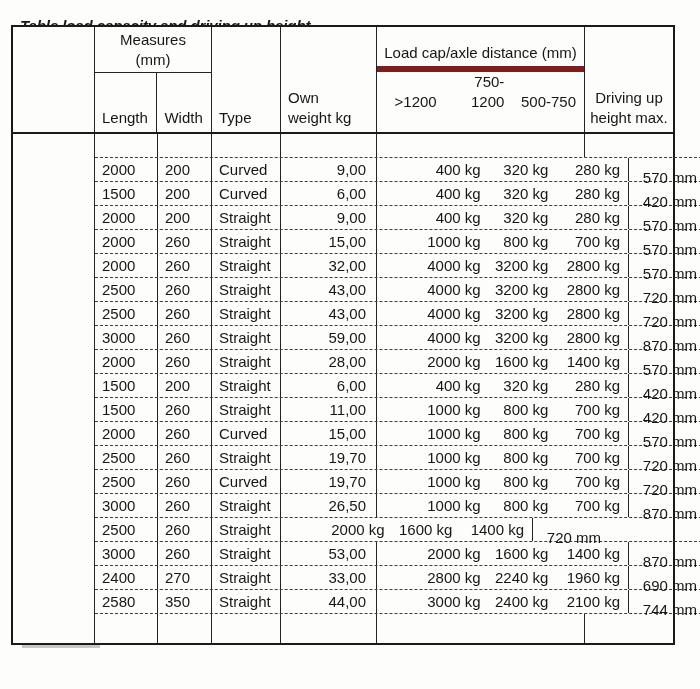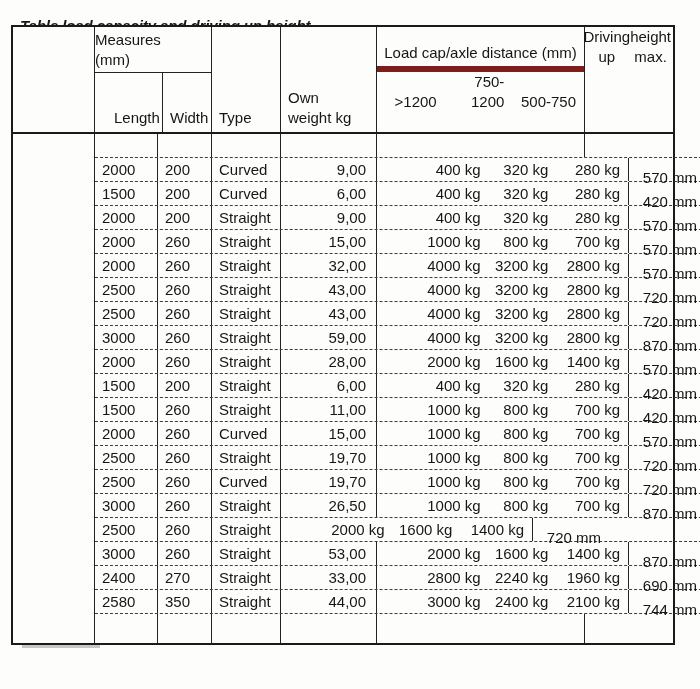--- a/index.html
+++ b/index.html
@@ -55,44 +55,44 @@
   .hcell-bottom {
     display: flex; flex-direction: column;
     justify-content: flex-end;
     padding: 0 0 4px 7px;
     line-height: 20px;
   }
   .measures-group { width: 117px; display: flex; flex-direction: column; }
   .measures-top {
     height: 46px;
     border-bottom: 1px solid #232323;
-    text-align: left;
+    text-align: center;
     padding-top: 3px;
     line-height: 20px;
   }
-  .measures-bottom { flex: 1; display: flex; margin-left: 12px; }
+  .measures-bottom { flex: 1; display: flex; }
   .loadcap-group { display: flex; flex-direction: column; }
   .loadcap-top {
     height: 52px;
     border-bottom: 6px solid #7f1d1d;
     display: flex; align-items: flex-end; justify-content: center;
     padding-bottom: 5px;
   }
   .loadcap-bottom { flex: 1; display: flex; }
   .third {
     flex: 1;
     display: flex; flex-direction: column;
     justify-content: flex-end;
     text-align: right;
     padding: 0 8px 20px 0;
     line-height: 20px;
   }
   .third.mid { padding-right: 12px; }
   .drive-head {
-    display: flex; flex-direction: row;
+    display: flex; flex-direction: column;
     justify-content: flex-end;
     text-align: center;
     padding: 0 2px 4px 2px;
     line-height: 20px;
   }
 
   
   .body-wrap { flex: 1; display: flex; }
   .left-rail { flex: 0 0 auto; }
   .body-rows { flex: 1; display: flex; flex-direction: column; }

